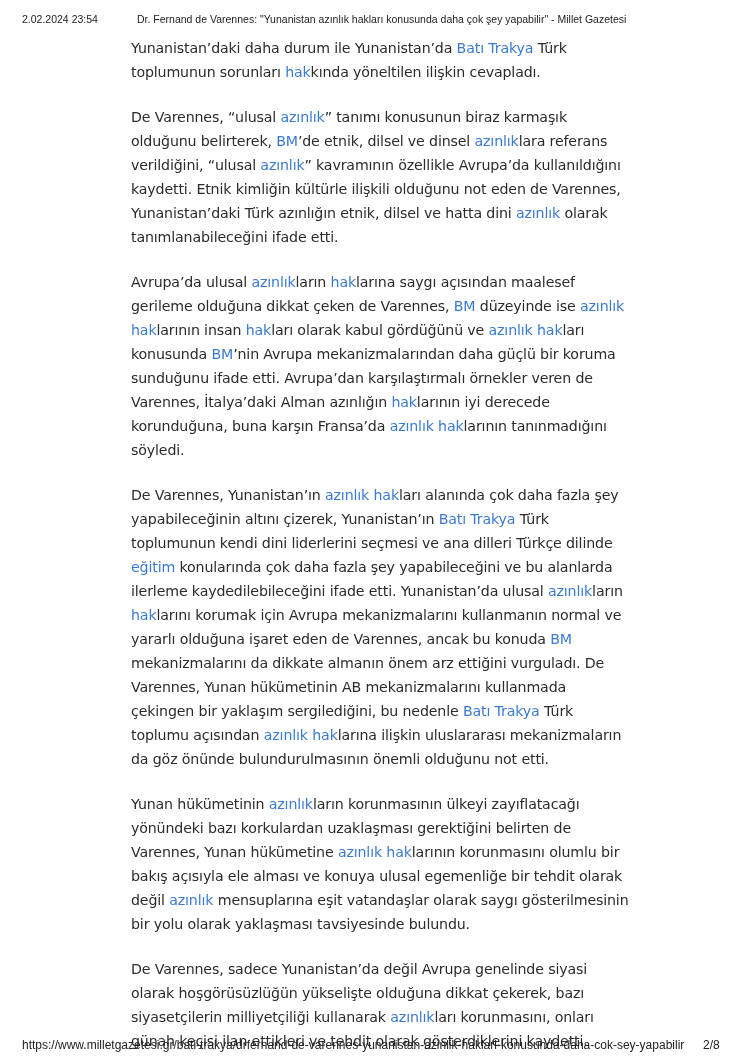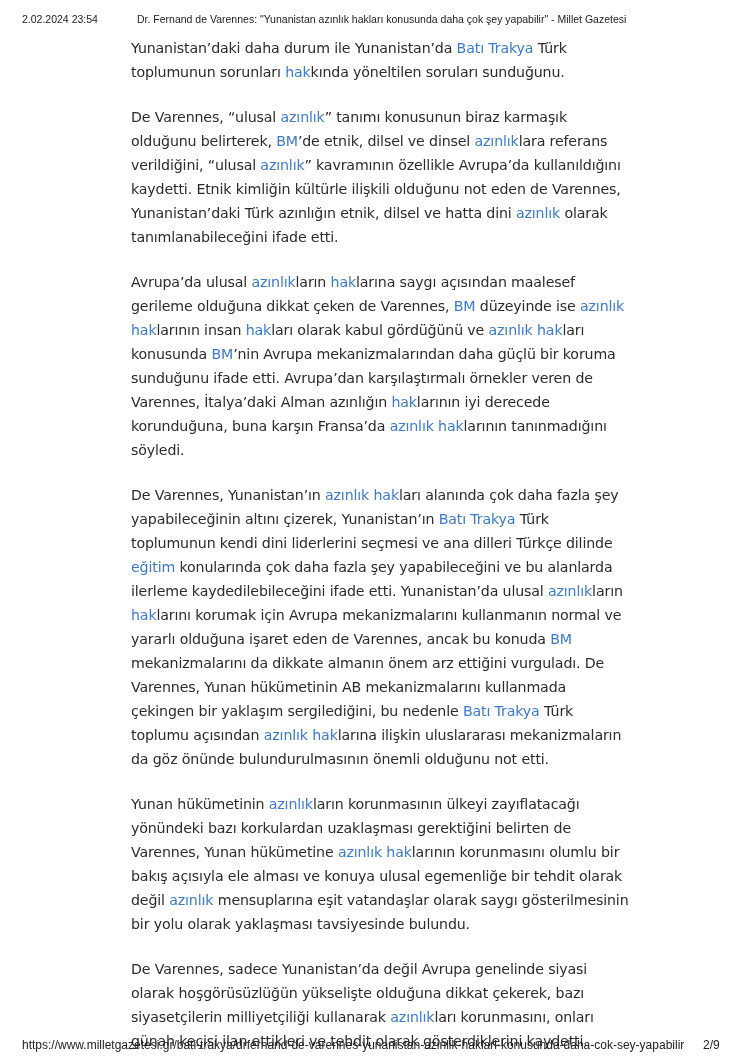--- a/index.html
+++ b/index.html
@@ -16,24 +16,24 @@
 </style>
 </head>
 <body>
 
 <div class="hdr">
   <span class="date">2.02.2024 23:54</span>
   <span class="title">Dr. Fernand de Varennes: "Yunanistan azınlık hakları konusunda daha çok şey yapabilir" - Millet Gazetesi</span>
 </div>
 
 <div class="article" id="article">
-    <p><span>Yunanistan’daki daha durum ile Yunanistan’da </span><a style="color: rgb(59, 122, 209);">Batı Trakya</a><span> Türk toplumunun sorunları </span><a style="color: rgb(59, 122, 209);">hak</a><span>kında yöneltilen soruları sunduğunu.</span></p>
+    <p><span>Yunanistan’daki daha durum ile Yunanistan’da </span><a style="color: rgb(59, 122, 209);">Batı Trakya</a><span> Türk toplumunun sorunları </span><a style="color: rgb(59, 122, 209);">hak</a><span>kında yöneltilen ilişkin cevapladı.</span></p>
     <p><span>De Varennes, “ulusal </span><a style="color: rgb(59, 122, 209);">azınlık</a><span>” tanımı konusunun biraz karmaşık olduğunu belirterek, </span><a style="color: rgb(59, 122, 209);">BM</a><span>’de etnik, dilsel ve dinsel </span><a style="color: rgb(59, 122, 209);">azınlık</a><span>lara referans verildiğini, “ulusal </span><a style="color: rgb(59, 122, 209);">azınlık</a><span>” kavramının özellikle Avrupa’da kullanıldığını kaydetti. Etnik kimliğin kültürle ilişkili olduğunu not eden de Varennes, Yunanistan’daki Türk azınlığın etnik, dilsel ve hatta dini </span><a style="color: rgb(59, 122, 209);">azınlık</a><span> olarak tanımlanabileceğini ifade etti.</span></p>
     <p><span>Avrupa’da ulusal </span><a style="color: rgb(59, 122, 209);">azınlık</a><span>ların </span><a style="color: rgb(59, 122, 209);">hak</a><span>larına saygı açısından maalesef gerileme olduğuna dikkat çeken de Varennes, </span><a style="color: rgb(59, 122, 209);">BM</a><span> düzeyinde ise </span><a style="color: rgb(59, 122, 209);">azınlık hak</a><span>larının insan </span><a style="color: rgb(59, 122, 209);">hak</a><span>ları olarak kabul gördüğünü ve </span><a style="color: rgb(59, 122, 209);">azınlık hak</a><span>ları konusunda </span><a style="color: rgb(59, 122, 209);">BM</a><span>’nin Avrupa mekanizmalarından daha güçlü bir koruma sunduğunu ifade etti. Avrupa’dan karşılaştırmalı örnekler veren de Varennes, İtalya’daki Alman azınlığın </span><a style="color: rgb(59, 122, 209);">hak</a><span>larının iyi derecede korunduğuna, buna karşın Fransa’da </span><a style="color: rgb(59, 122, 209);">azınlık hak</a><span>larının tanınmadığını söyledi.</span></p>
     <p><span>De Varennes, Yunanistan’ın </span><a style="color: rgb(59, 122, 209);">azınlık hak</a><span>ları alanında çok daha fazla şey yapabileceğinin altını çizerek, Yunanistan’ın </span><a style="color: rgb(59, 122, 209);">Batı Trakya</a><span> Türk toplumunun kendi dini liderlerini seçmesi ve ana dilleri Türkçe dilinde </span><a style="color: rgb(59, 122, 209);">eğitim</a><span> konularında çok daha fazla şey yapabileceğini ve bu alanlarda ilerleme kaydedilebileceğini ifade etti. Yunanistan’da ulusal </span><a style="color: rgb(59, 122, 209);">azınlık</a><span>ların </span><a style="color: rgb(59, 122, 209);">hak</a><span>larını korumak için Avrupa mekanizmalarını kullanmanın normal ve yararlı olduğuna işaret eden de Varennes, ancak bu konuda </span><a style="color: rgb(59, 122, 209);">BM</a><span> mekanizmalarını da dikkate almanın önem arz ettiğini vurguladı. De Varennes, Yunan hükümetinin AB mekanizmalarını kullanmada çekingen bir yaklaşım sergilediğini, bu nedenle </span><a style="color: rgb(59, 122, 209);">Batı Trakya</a><span> Türk toplumu açısından </span><a style="color: rgb(59, 122, 209);">azınlık hak</a><span>larına ilişkin uluslararası mekanizmaların da göz önünde bulundurulmasının önemli olduğunu not etti.</span></p>
     <p><span>Yunan hükümetinin </span><a style="color: rgb(59, 122, 209);">azınlık</a><span>ların korunmasının ülkeyi zayıflatacağı yönündeki bazı korkulardan uzaklaşması gerektiğini belirten de Varennes, Yunan hükümetine </span><a style="color: rgb(59, 122, 209);">azınlık hak</a><span>larının korunmasını olumlu bir bakış açısıyla ele alması ve konuya ulusal egemenliğe bir tehdit olarak değil </span><a style="color: rgb(59, 122, 209);">azınlık</a><span> mensuplarına eşit vatandaşlar olarak saygı gösterilmesinin bir yolu olarak yaklaşması tavsiyesinde bulundu.</span></p>
     <p><span>De Varennes, sadece Yunanistan’da değil Avrupa genelinde siyasi olarak hoşgörüsüzlüğün yükselişte olduğuna dikkat çekerek, bazı siyasetçilerin milliyetçiliği kullanarak </span><a style="color: rgb(59, 122, 209);">azınlık</a><span>ları korunmasını, onları günah keçisi ilan ettikleri ve tehdit olarak gösterdiklerini kaydetti.</span></p>
   </div>
 
 <div class="ftr">
   <span class="url">https://www.milletgazetesi.gr/bati-trakya/drfernand-de-varennes-yunanistan-azinlik-haklari-konusunda-daha-cok-sey-yapabilir</span>
-  <span class="page">2/9</span>
+  <span class="page">2/8</span>
 </div>
 
 </body></html>

